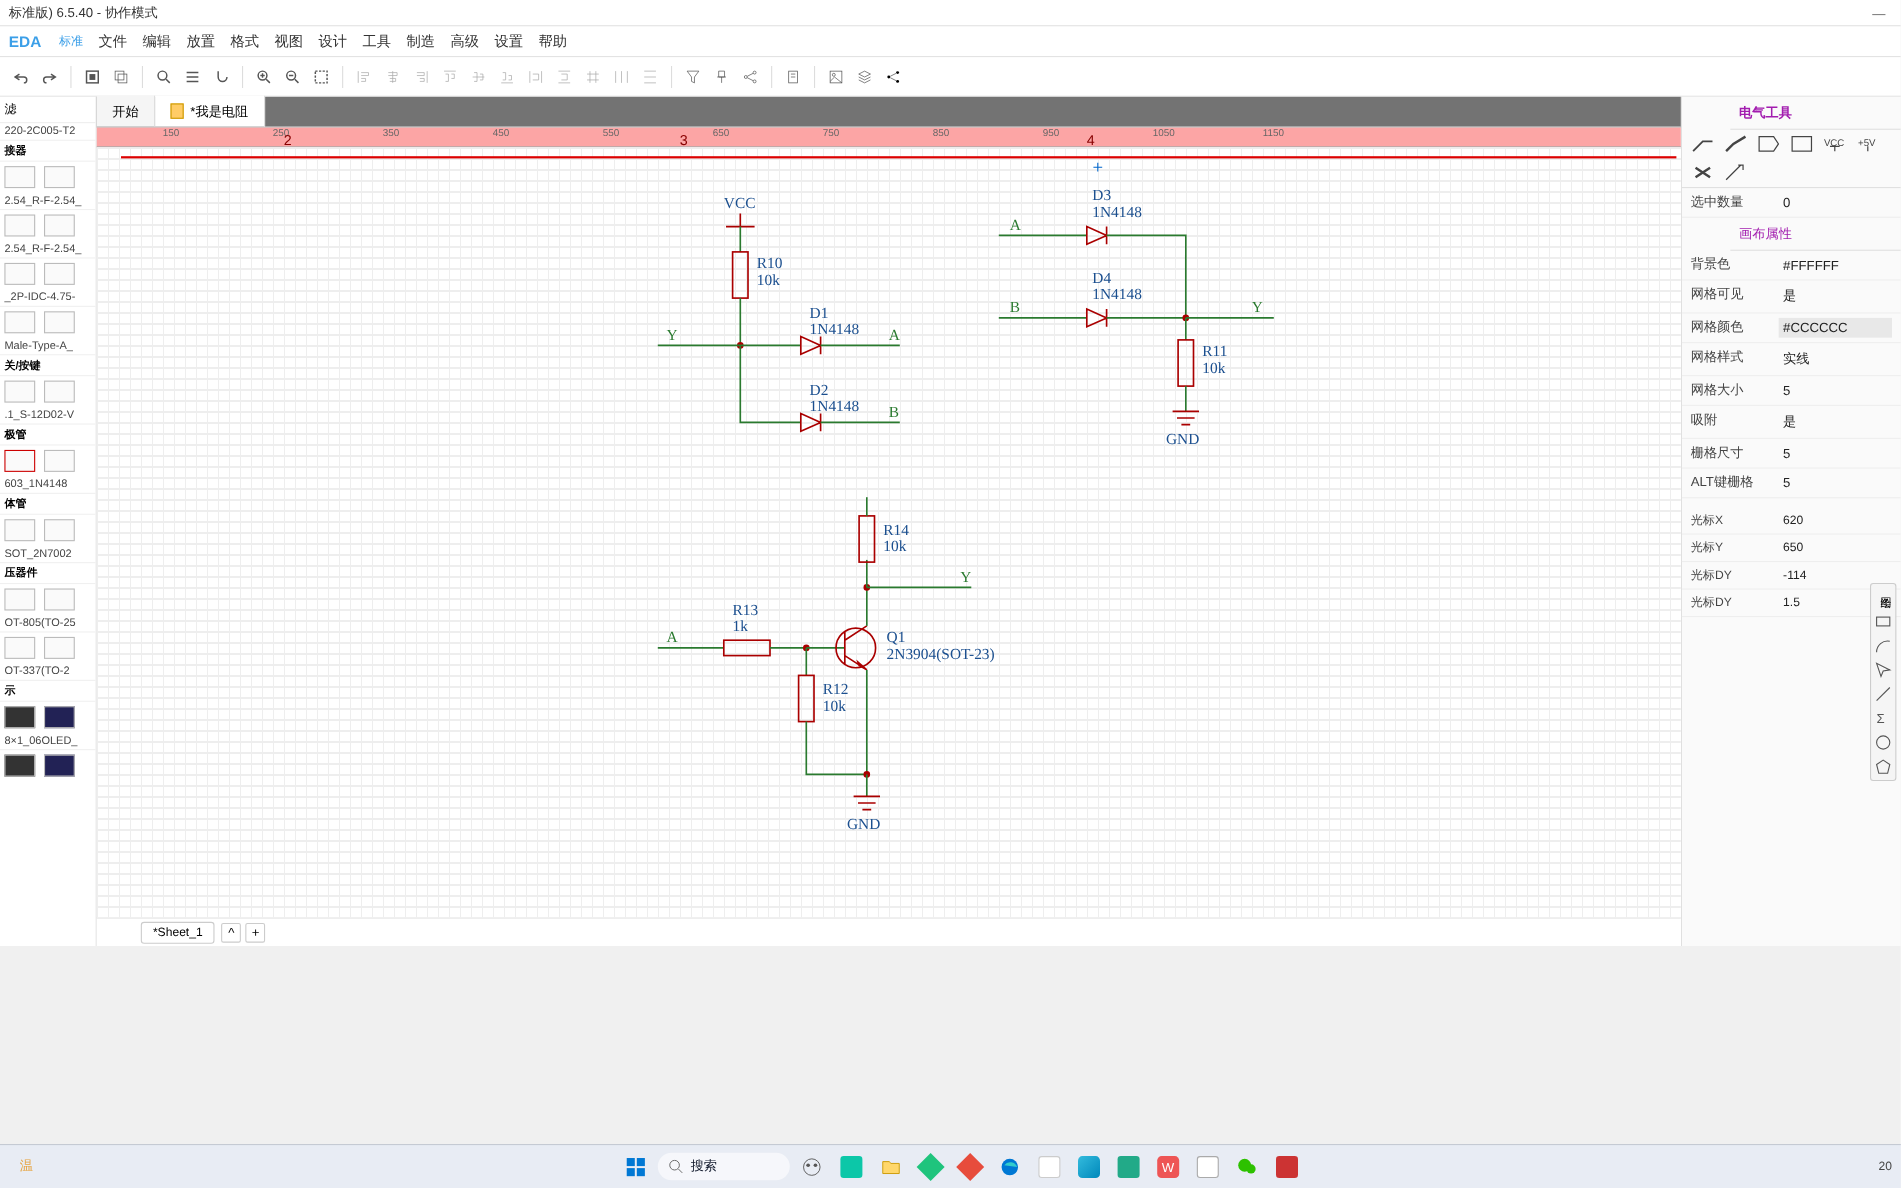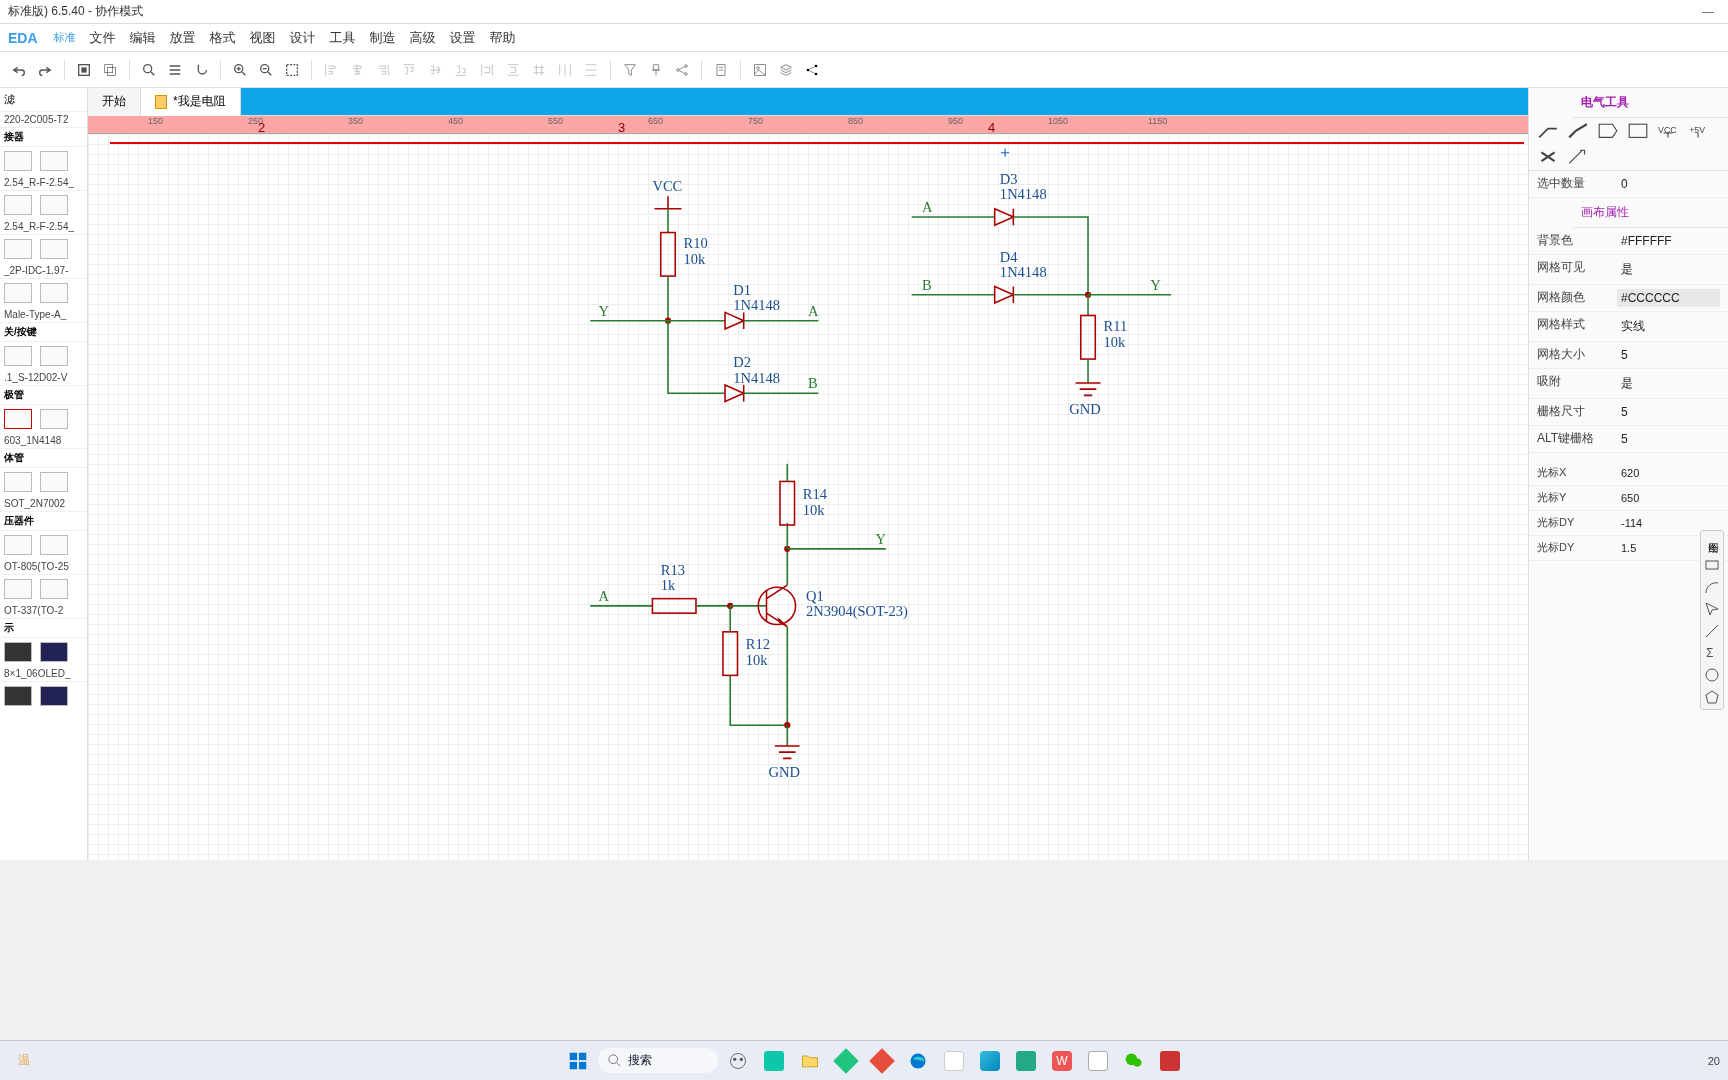--- a/index.html
+++ b/index.html
@@ -13,21 +13,21 @@
 .tool-sep { width: 1px; height: 20px; background: #ddd; margin: 0 4px; }
 .tool-btn { width: 22px; height: 22px; display: flex; align-items: center; justify-content: center; color: #555; cursor: pointer; }
 .tool-btn svg { width: 16px; height: 16px; }
 .main { display: flex; height: 772px; }
 .left-panel { width: 88px; background: #fff; border-right: 1px solid #ddd; display: flex; flex-direction: column; font-size: 11px; overflow: hidden; }
 .left-filter { padding: 4px; border-bottom: 1px solid #eee; }
 .left-item { padding: 2px 4px; border-bottom: 1px solid #f0f0f0; color: #444; white-space: nowrap; overflow: hidden; text-overflow: ellipsis; font-size: 10px; }
 .left-row { display: flex; align-items: center; gap: 8px; padding: 4px; }
 .left-thumb { width: 28px; height: 20px; border: 1px solid #bbb; background: #fafafa; display: inline-block; }
 .canvas-area { flex: 1; display: flex; flex-direction: column; background: #fff; position: relative; }
-.tabs { height: 28px; display: flex; align-items: center; background: #0ea5e9; border-bottom: 1px solid #ddd; }
+.tabs { height: 28px; display: flex; align-items: flex-end; background: #737373; border-bottom: 1px solid #ddd; }
 .tab { height: 28px; padding: 0 14px; display: flex; align-items: center; gap: 6px; font-size: 12px; border-right: 1px solid #ddd; background: #f5f5f5; }
 .tab.active { background: #fff; }
 .tab .file-icon { width: 12px; height: 14px; background: #fc6; border: 1px solid #c90; }
 .ruler-h { height: 18px; background: #fca5a5; position: relative; border-bottom: 1px solid #aaa; }
 .ruler-h .tick { position: absolute; top: 0; font-size: 9px; color: #666; }
 .sch-canvas { flex: 1; position: relative; background: #fff; background-image: repeating-linear-gradient(#eee 0 1px, transparent 1px 10px), repeating-linear-gradient(90deg, #eee 0 1px, transparent 1px 10px); }
 .red-border { position: absolute; top: 8px; left: 22px; right: 4px; border-top: 2px solid #d00; }
 .sch svg { position: absolute; left: 0; top: 0; width: 100%; height: 100%; }
 .sch text { font-family: "Times New Roman", serif; font-size: 14px; fill: #1b4f8f; }
 .sch .lbl { fill: #1b4f8f; }
@@ -257,21 +257,21 @@
     <div class="left-item">2.54_R-F-2.54_</div>
     <div class="left-row">
         <span class="left-thumb"></span>
         <span class="left-thumb"></span>
       </div>
     <div class="left-item">2.54_R-F-2.54_</div>
     <div class="left-row">
         <span class="left-thumb"></span>
         <span class="left-thumb"></span>
       </div>
-    <div class="left-item">_2P-IDC-1.97-</div>
+    <div class="left-item">_2P-IDC-4.75-</div>
     <div class="left-row">
         <span class="left-thumb"></span>
         <span class="left-thumb"></span>
       </div>
     <div class="left-item">Male-Type-A_</div>
     <div class="left-item" style="font-weight:bold;color:#000">关/按键</div>
     <div class="left-row">
         <span class="left-thumb"></span>
         <span class="left-thumb"></span>
       </div>
@@ -419,20 +419,25 @@
         <path class="wire" d="M475 522 V570 H530 V475"></path>
         <circle class="junc" cx="530" cy="570" r="3"></circle>
         <path class="wire" d="M530 570 V590"></path>
         <path class="comp" d="M518 590 H542 M522 596 H538 M526 602 H534"></path>
         <text x="512" y="620" class="lbl">GND</text>
 
         <g class="cursor-mark" stroke="#06c" stroke-width="1">
           <path d="M740 14 V22 M736 18 H744"></path>
         </g>
       </svg>
+    </div>
+    <div class="sheet-tabs">
+      <div class="sheet-tab">*Sheet_1</div>
+      <div class="sheet-nav">^</div>
+      <div class="sheet-nav">+</div>
     </div>
   </div>
 
   <div class="right-panel">
     <div class="right-title">电气工具</div>
     <div class="right-tool-grid">
       <div class="ticon">
           <svg viewBox="0 0 20 16">
             <path d="M2 14 L10 6 L18 6" stroke="#444" fill="none" stroke-width="1.5"></path>
           </svg>

